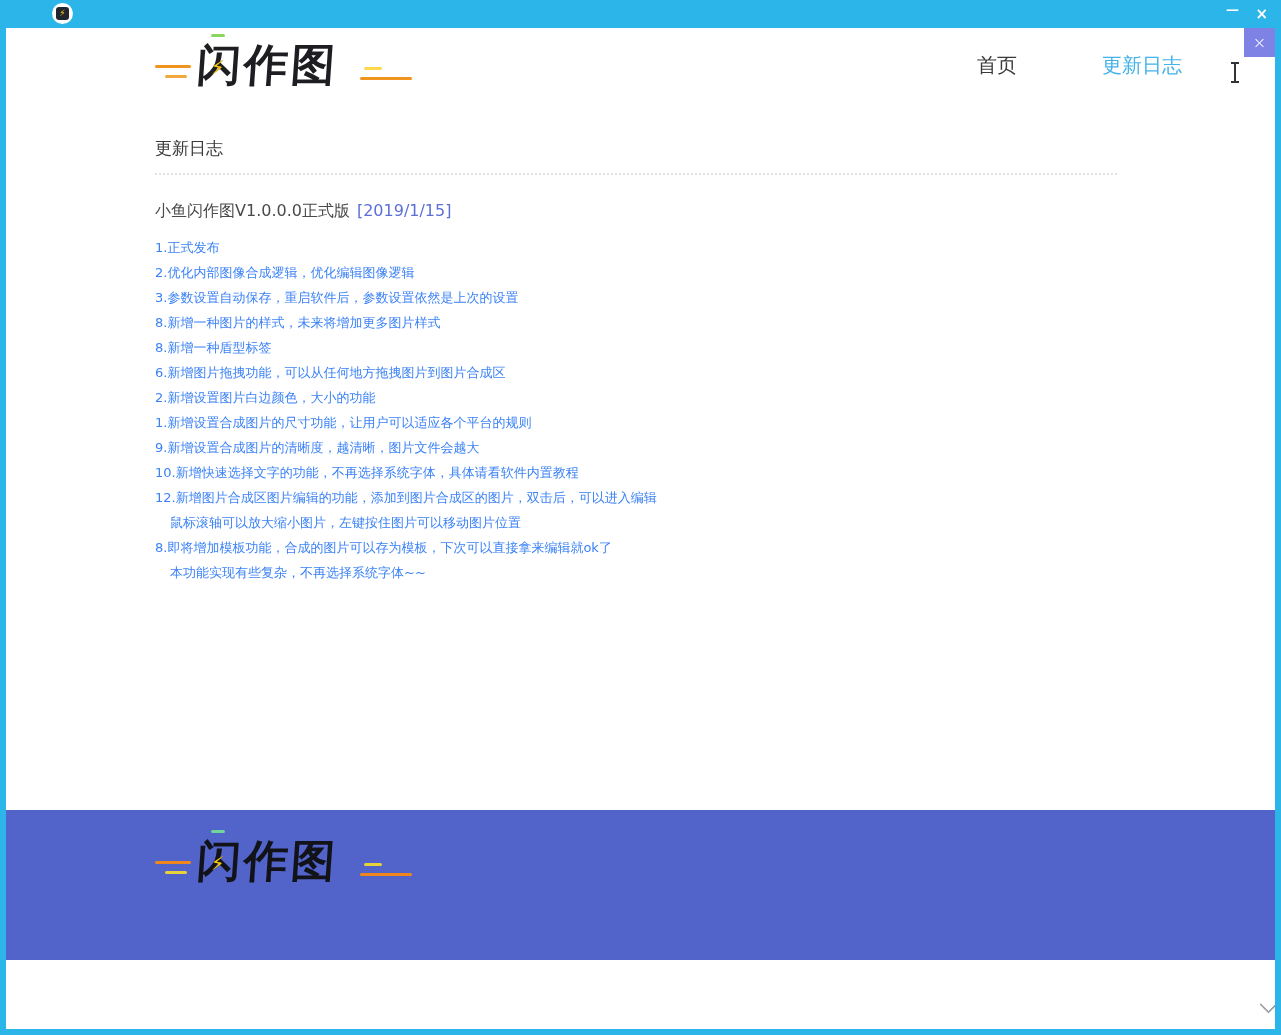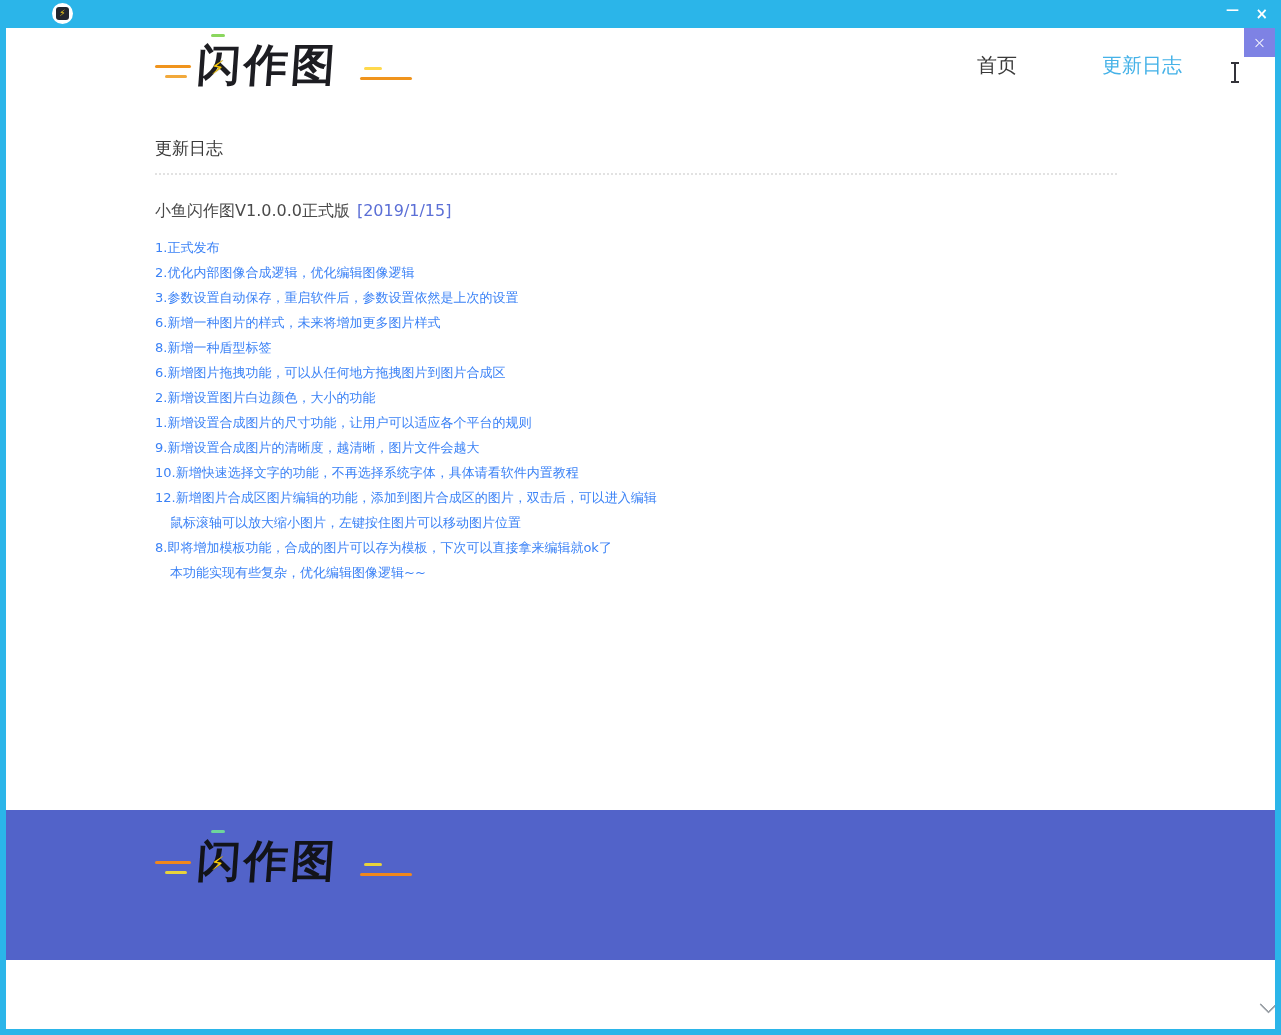--- a/index.html
+++ b/index.html
@@ -135,31 +135,31 @@
     <div class="section-heading">更新日志</div>
 
     <div class="release">
       <span>小鱼闪作图V1.0.0.0正式版</span><span class="date">[2019/1/15]</span>
     </div>
 
     <div class="changelog">
         <div class="log-line">1.正式发布</div>
         <div class="log-line">2.优化内部图像合成逻辑，优化编辑图像逻辑</div>
         <div class="log-line">3.参数设置自动保存，重启软件后，参数设置依然是上次的设置</div>
-        <div class="log-line">6.新增一种图片的样式，未来将增加更多图片样式</div>
+        <div class="log-line">8.新增一种图片的样式，未来将增加更多图片样式</div>
         <div class="log-line">8.新增一种盾型标签</div>
         <div class="log-line">6.新增图片拖拽功能，可以从任何地方拖拽图片到图片合成区</div>
         <div class="log-line">2.新增设置图片白边颜色，大小的功能</div>
         <div class="log-line">1.新增设置合成图片的尺寸功能，让用户可以适应各个平台的规则</div>
         <div class="log-line">9.新增设置合成图片的清晰度，越清晰，图片文件会越大</div>
         <div class="log-line">10.新增快速选择文字的功能，不再选择系统字体，具体请看软件内置教程</div>
         <div class="log-line">12.新增图片合成区图片编辑的功能，添加到图片合成区的图片，双击后，可以进入编辑</div>
         <div class="log-line indent">鼠标滚轴可以放大缩小图片，左键按住图片可以移动图片位置</div>
         <div class="log-line">8.即将增加模板功能，合成的图片可以存为模板，下次可以直接拿来编辑就ok了</div>
-        <div class="log-line indent">本功能实现有些复杂，优化编辑图像逻辑~~</div>
+        <div class="log-line indent">本功能实现有些复杂，不再选择系统字体~~</div>
       </div>
 
     <div class="footer">
       <div class="logo logo-footer">
         <span class="sl sl-l1"></span>
         <span class="sl sl-l2"></span>
         <span class="sl sl-g1"></span>
         <span class="sl sl-r1"></span>
         <span class="sl sl-r2"></span>
         <span class="bolt">⚡</span>

